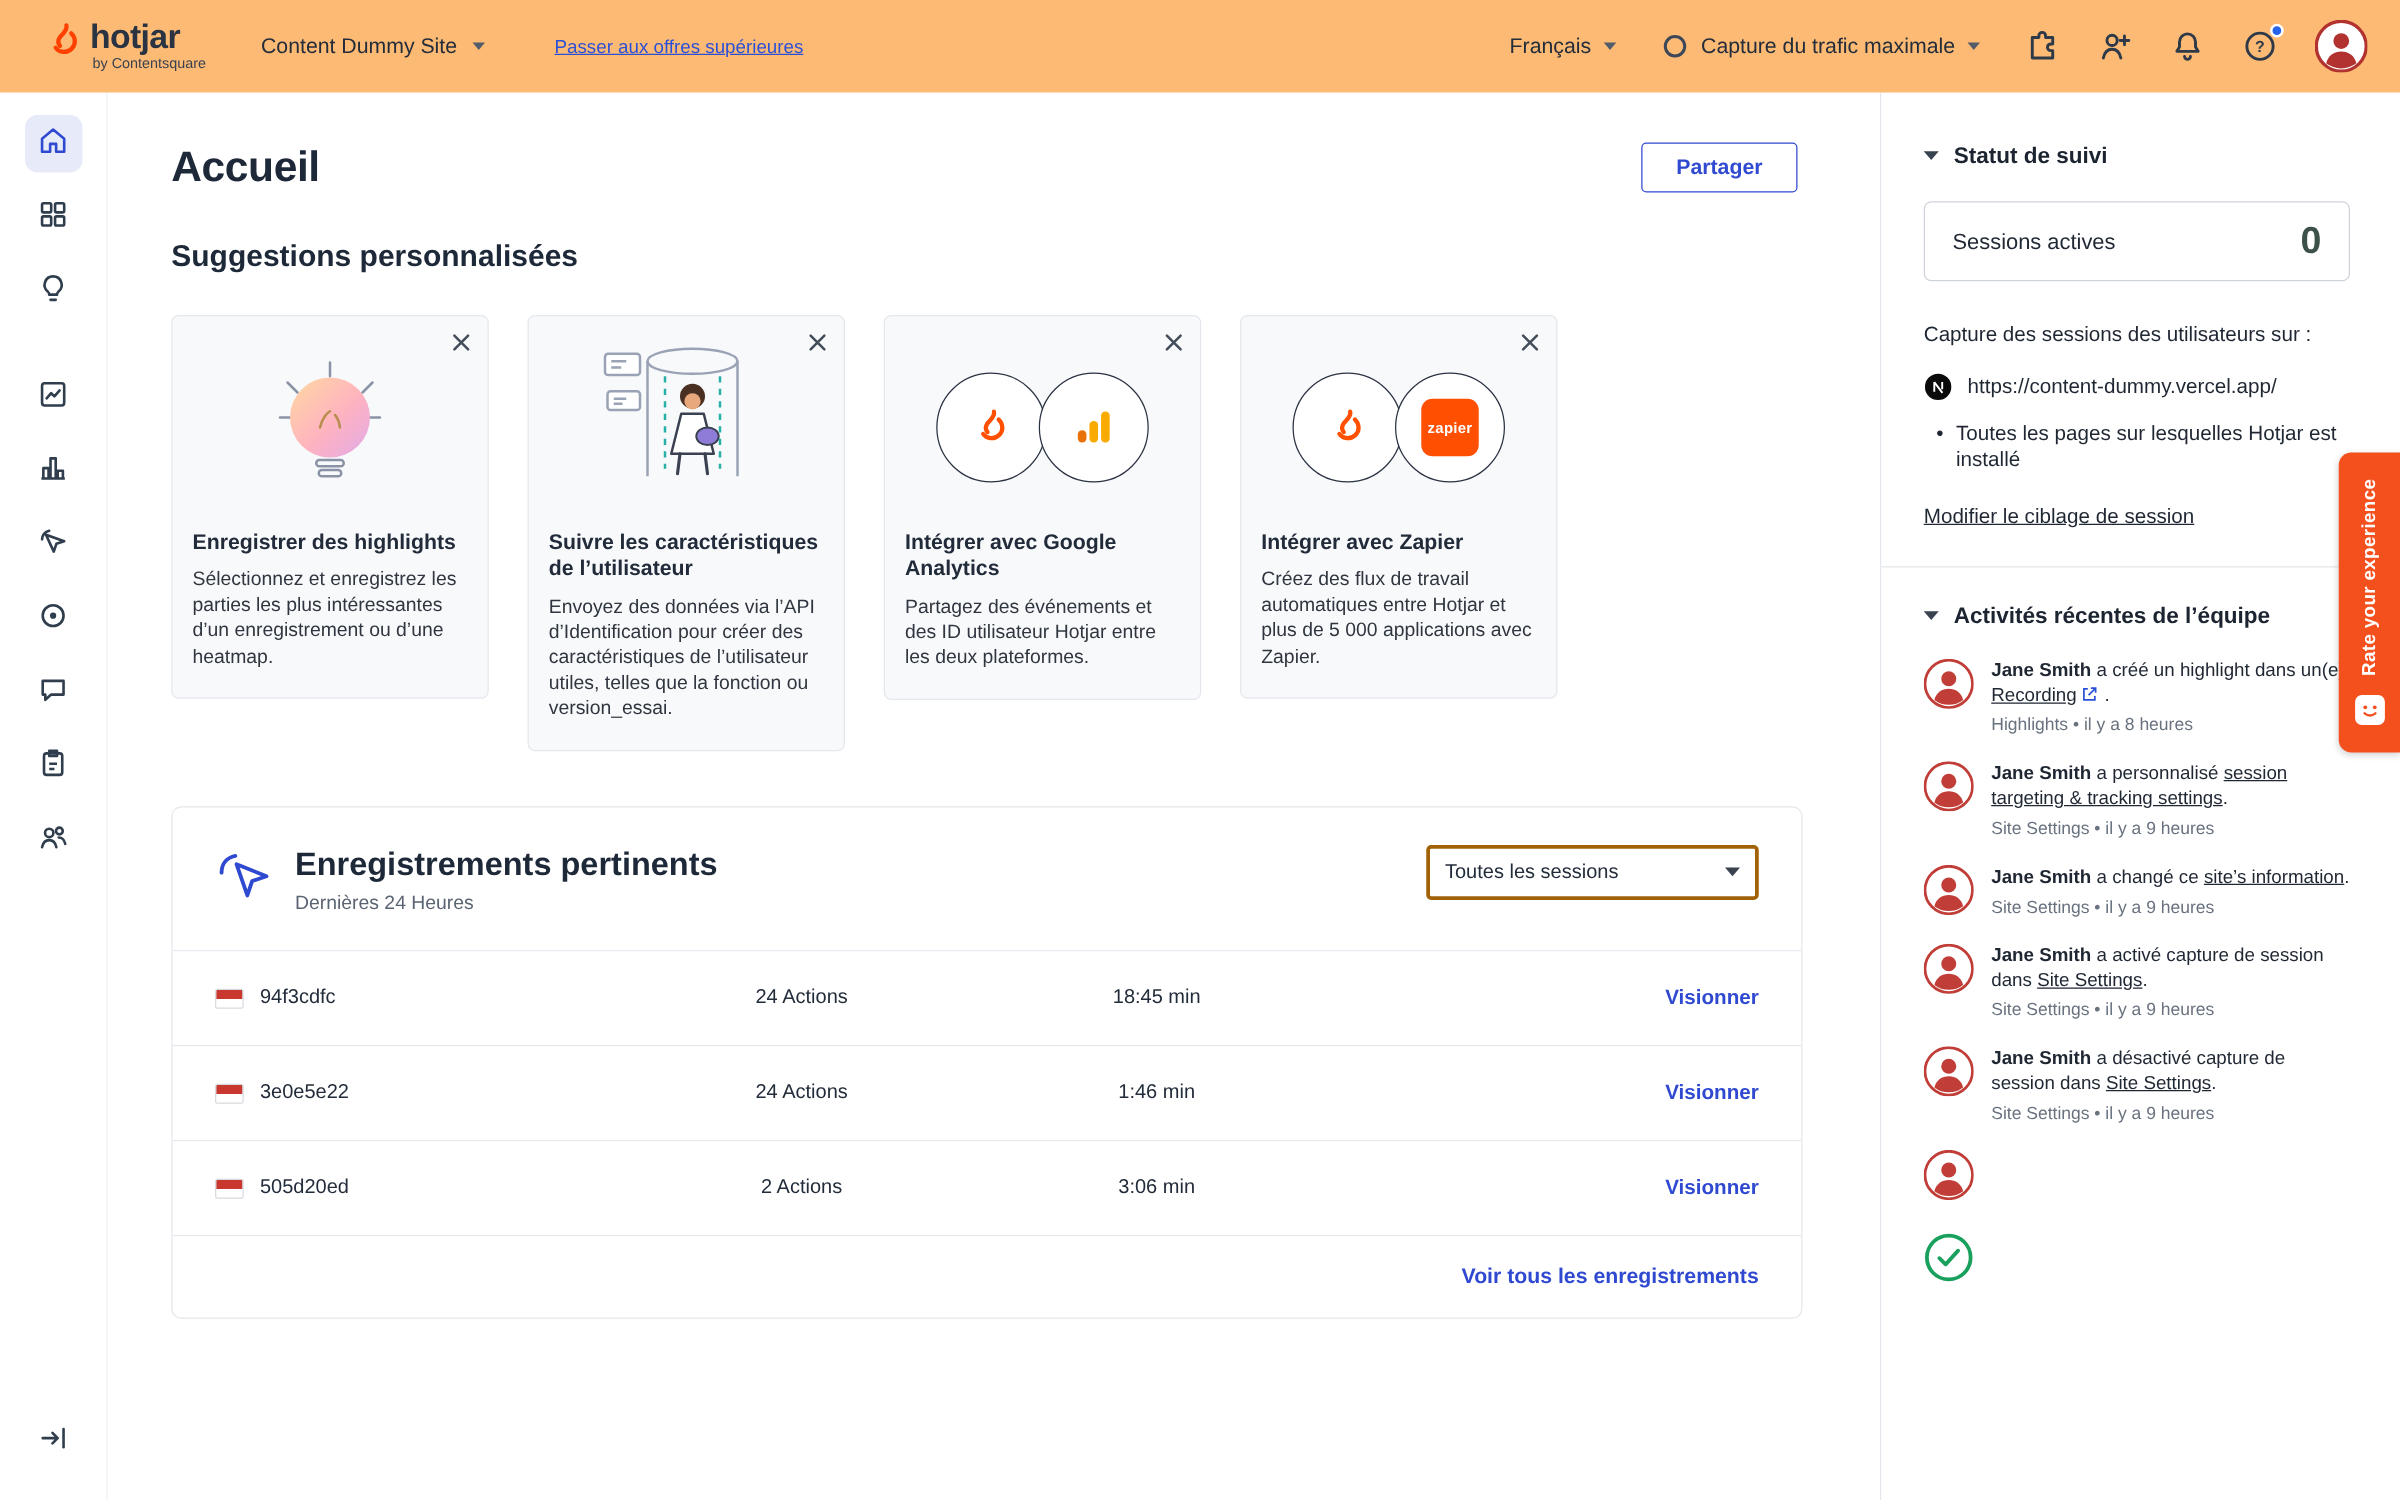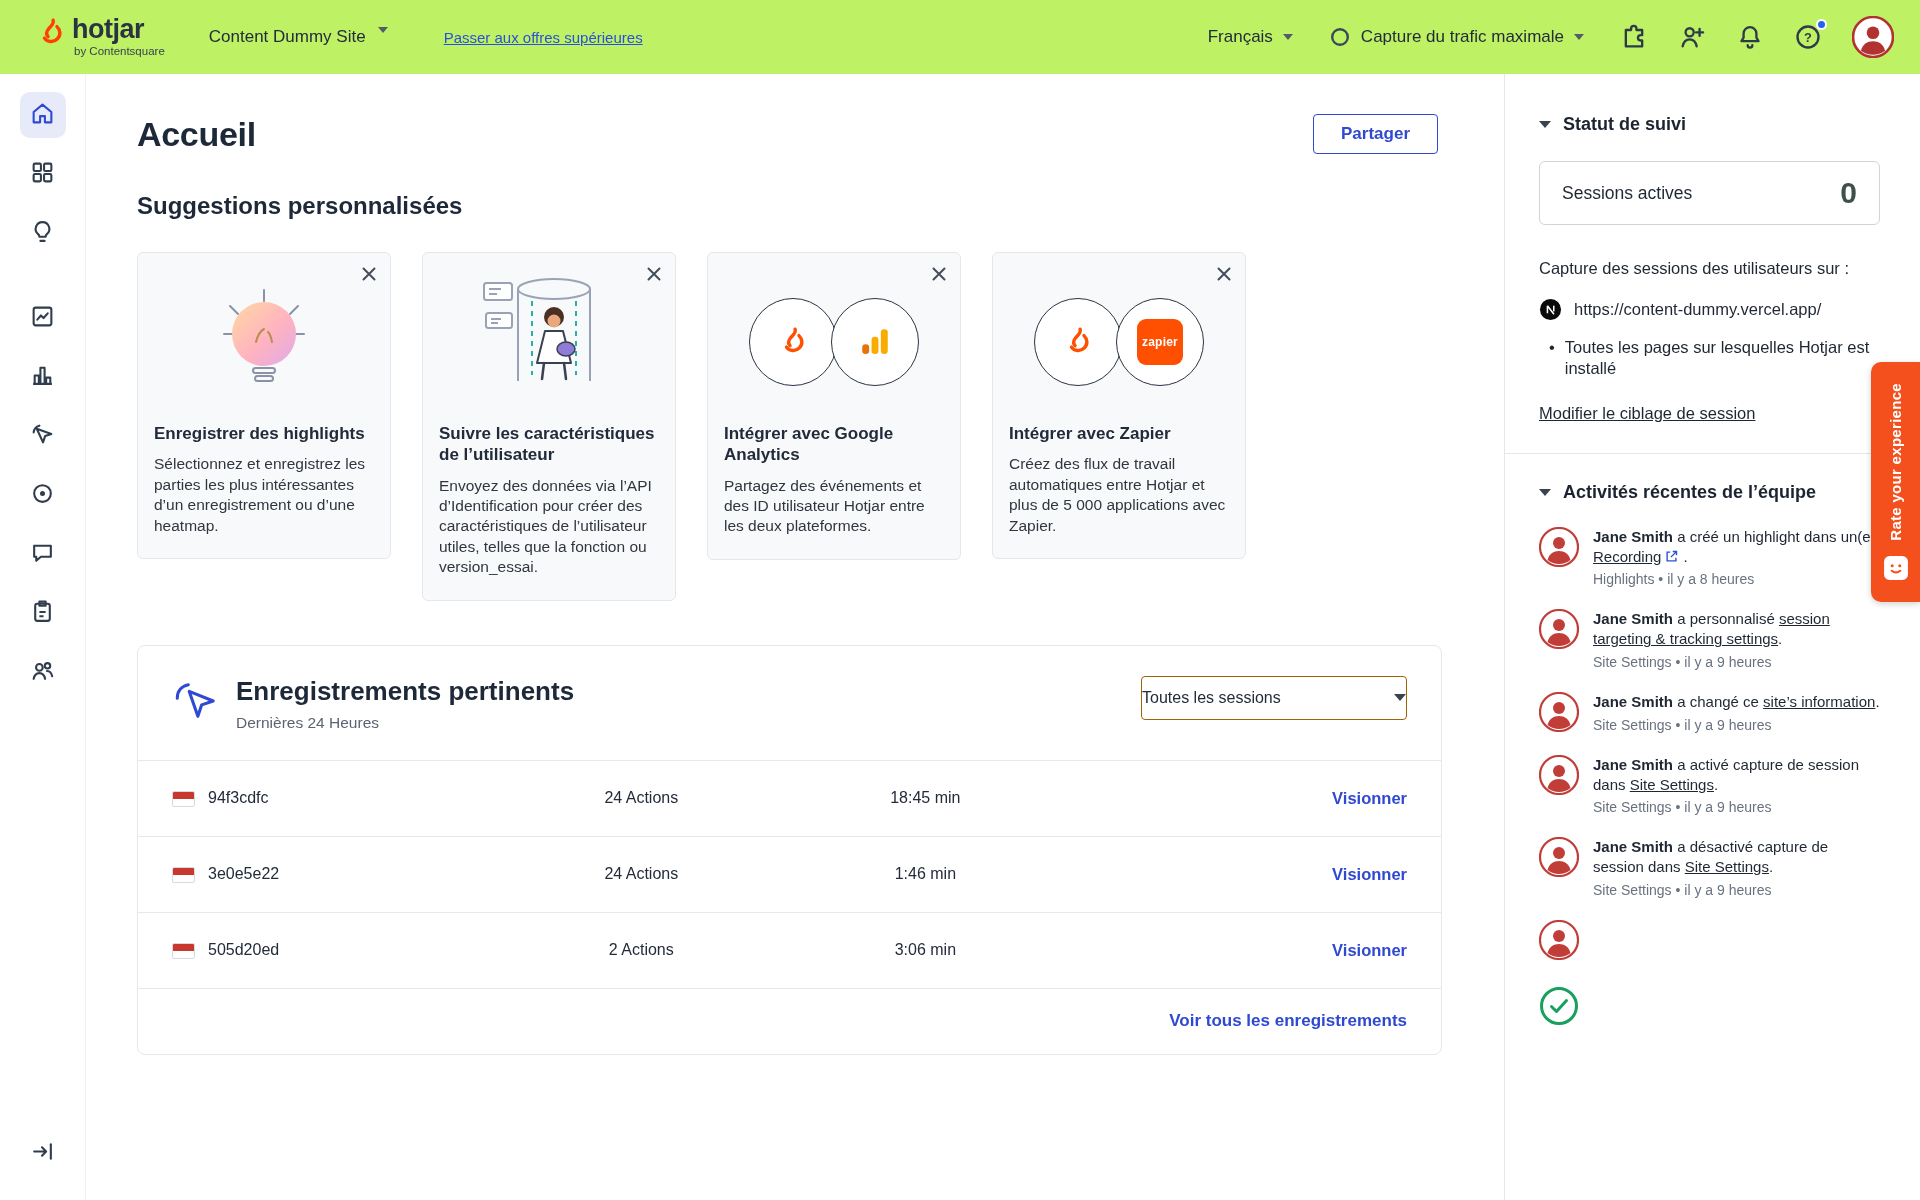--- a/index.html
+++ b/index.html
@@ -1,26 +1,26 @@
 <!DOCTYPE html>
 <html><head>
 <meta charset="utf-8">
 <style>
 *{box-sizing:border-box;margin:0;padding:0}
 body{width:1920px;height:1200px;font-family:"Liberation Sans",sans-serif;background:#fff;color:#1f2733;overflow:hidden}
 .app{position:relative;width:1920px;height:1200px;background:#fff;overflow:hidden}
 
 
-.header{position:absolute;top:0;left:0;right:0;height:74px;background:#bef264;display:flex;align-items:center;padding:0 26px 0 34px;z-index:6}
+.header{position:absolute;top:0;left:0;right:0;height:74px;background:#fdba74;display:flex;align-items:center;padding:0 26px 0 34px;z-index:6}
 .logo{display:flex;align-items:flex-start;gap:4px;cursor:pointer}
 .logo svg{width:34px;height:34px}
 .logo-cols{display:flex;flex-direction:column;line-height:1}
 .logo-word{font-size:27px;font-weight:700;color:#2a3342;letter-spacing:-.5px}
 .logo-sub{font-size:11.5px;color:#39424f;margin-top:3px;padding-left:2px}
-.site-sel{display:flex;gap:12px;margin-left:44px;cursor:pointer}
+.site-sel{display:flex;align-items:center;gap:12px;margin-left:44px;cursor:pointer}
 .site-name{font-size:17px;color:#232c3a}
 .upgrade{margin-left:56px;font-size:15px;color:#2b50d8;text-decoration:underline;cursor:pointer}
 .hdr-spacer{flex:1}
 .hdr-right{display:flex;align-items:center;gap:36px}
 .hdr-group{display:flex;align-items:center;gap:10px;cursor:pointer}
 .hdr-label{font-size:17px;color:#232c3a}
 .ring-icon{width:22px;height:22px;color:#3c4858}
 .ring-icon svg{width:100%;height:100%}
 .hdr-icons{display:flex;align-items:center;gap:30px}
 .hicon{width:28px;height:28px;color:#2f3a49;position:relative;cursor:pointer}
@@ -58,21 +58,21 @@
 .zap-txt{color:#fff;font-size:12px;font-weight:700;letter-spacing:.2px}
 
 
 .recs{margin:44px 0 0 51px;width:1305px;border:1px solid #e4e7ec;border-radius:8px;background:#fff;padding-top:30px}
 .recs-head{display:flex;align-items:flex-start;justify-content:space-between;padding:0 34px}
 .recs-left{display:flex;gap:18px;align-items:flex-start}
 .recs-icon{width:46px;height:46px;margin-top:2px}
 .recs-icon svg{width:100%;height:100%}
 .recs-title{font-size:26px;font-weight:700;color:#1d2839}
 .recs-sub{font-size:15.5px;color:#5b6472;margin-top:7px}
-.recs-filter{width:266px;height:44px;border:1px solid #a16207;border-radius:4px;background:#fff;display:flex;align-items:center;justify-content:space-between;padding:0 0;font-size:16px;color:#232c3a;cursor:pointer}
+.recs-filter{width:266px;height:44px;border:3px solid #a16207;border-radius:4px;background:#fff;display:flex;align-items:center;justify-content:space-between;padding:0 12px;font-size:16px;color:#232c3a;cursor:pointer}
 .rec-table{margin-top:28px}
 .rec-row{display:grid;grid-template-columns:28% 20% 26% 1fr;align-items:center;height:76px;border-top:1px solid #e6e9ed;padding:0 34px;font-size:16px;color:#232c3a}
 .rc-id{display:flex;align-items:flex-end;gap:13px}
 .flag{width:23px;height:16px;border:1px solid #d7dbe0;border-radius:2px;background:linear-gradient(#c8382e 50%,#fff 50%);flex:0 0 auto}
 .rc-actions,.rc-dur{text-align:center}
 .rc-view{text-align:right}
 .rc-view a{color:#3049d1;font-weight:700;font-size:16.5px;text-decoration:none;cursor:pointer}
 .rec-foot{border-top:1px solid #e6e9ed;height:66px;display:flex;align-items:center;justify-content:flex-end;padding:0 34px}
 .rec-foot a{color:#3049d1;font-weight:700;font-size:17px;text-decoration:none;cursor:pointer}
 

